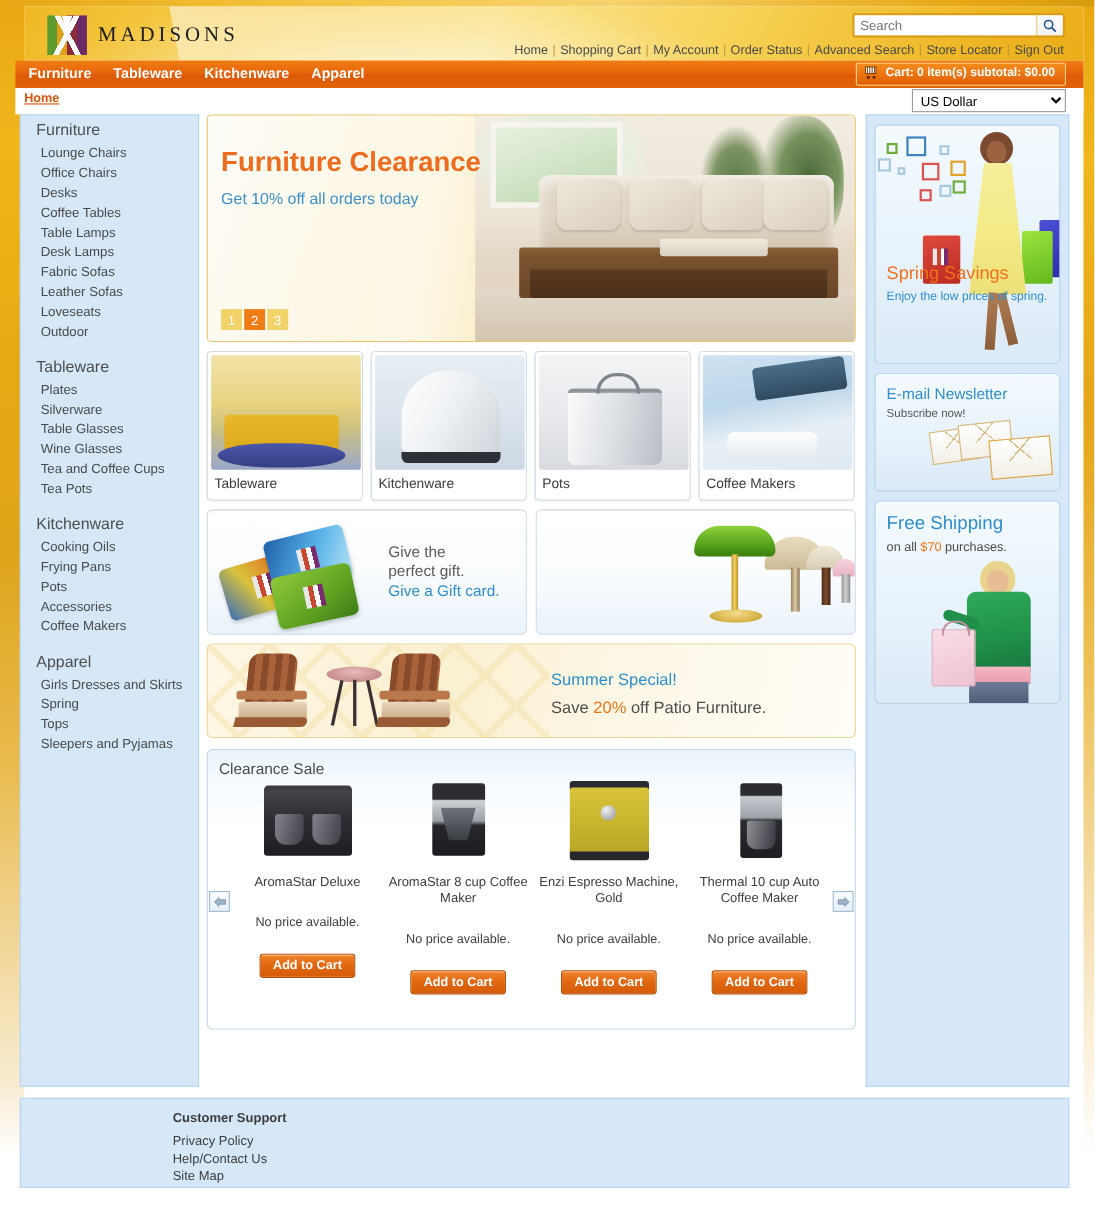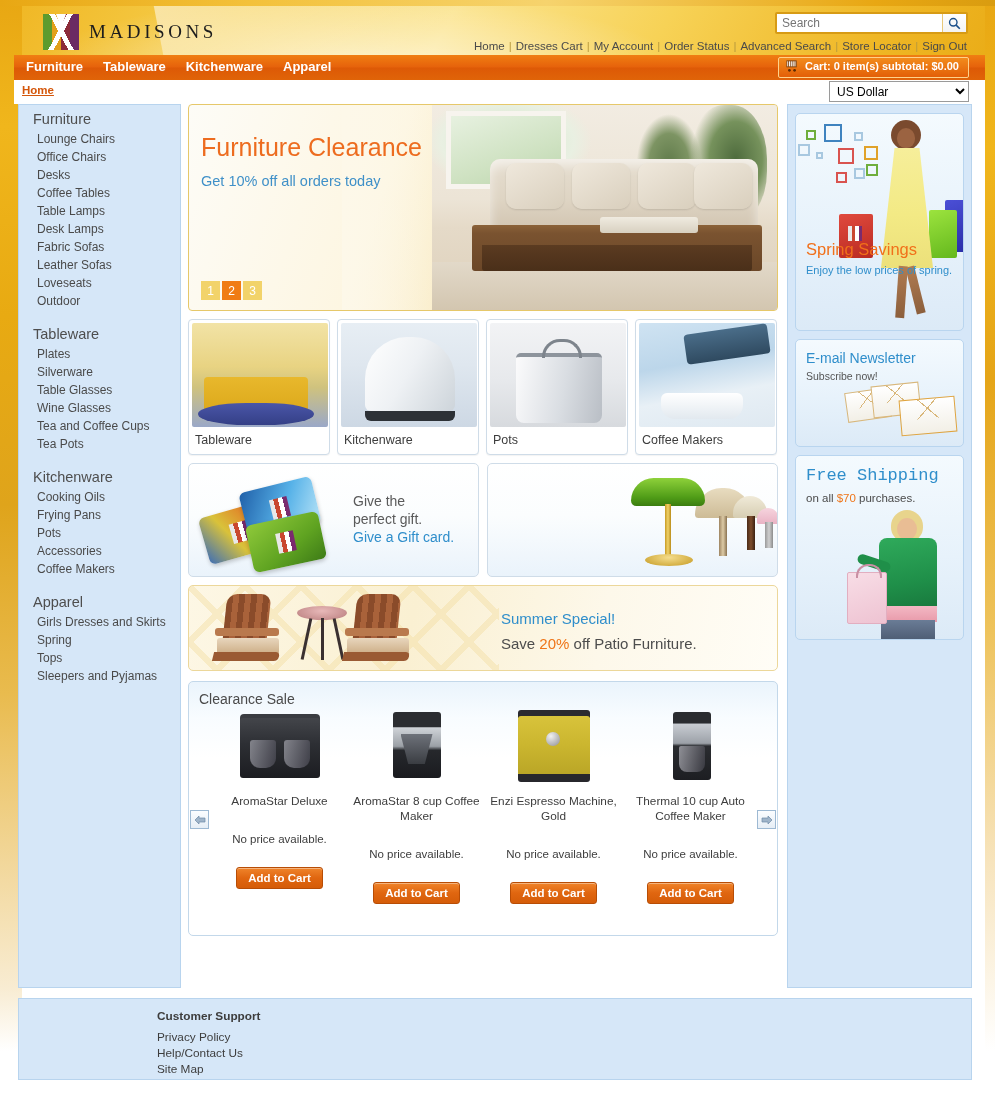--- a/index.html
+++ b/index.html
@@ -201,21 +201,21 @@
     position: absolute; left: 0; bottom: 0; width: 345px; height: 48px;
     background: linear-gradient(180deg,#e2d9c9,#d3c6b0);
   }
   .hero-fade {
     position: absolute; right: 345px; top: 0; width: 90px; height: 205px;
     background: linear-gradient(90deg, rgba(253,248,233,1), rgba(253,248,233,0));
     z-index: 2;
   }
   #hero-title {
     position: absolute; left: 12px; top: 28px; z-index: 3;
-    font-size: 25px; color: #ed6c1f; font-weight: normal;
+    font-size: 25px; color: #ed6c1f; font-weight: bold;
   }
   #hero-sub {
     position: absolute; left: 12px; top: 68px; z-index: 3;
     font-size: 14.5px; color: #3f90c8;
   }
   #hero-dots { position: absolute; left: 12px; bottom: 10px; display: flex; gap: 2px; z-index: 3; }
   .hdot {
     width: 19px; height: 19px; display: flex; align-items: center; justify-content: center;
     background: #f2d36a; color: #ffffff; font-size: 12px; cursor: pointer;
   }
@@ -468,21 +468,21 @@
   .env { position: absolute; background: linear-gradient(180deg,#ffffff,#f2efe6);
          border: 1px solid #d9b77a; }
   .env:after { content:""; position:absolute; left:0; top:0; width:100%; height:100%;
     background: linear-gradient(135deg, transparent 48%, #d9b77a 48%, #d9b77a 50%, transparent 50%),
                 linear-gradient(-135deg, transparent 48%, #d9b77a 48%, #d9b77a 50%, transparent 50%);
     background-size: 100% 58%; background-repeat: no-repeat; }
   .env1 { left: 50px; top: 50px; width: 44px; height: 30px; transform: rotate(-8deg); }
   .env2 { left: 76px; top: 44px; width: 48px; height: 32px; transform: rotate(-6deg); }
   .env3 { left: 104px; top: 58px; width: 56px; height: 36px; transform: rotate(-5deg);
           border-color: #e0a43e; }
-  .ship-title { position: absolute; left: 10px; top: 10px; font-size: 17px; color: #2f8ecb; font-family: Liberation Mono, monospace; }
+  .ship-title { position: absolute; left: 10px; top: 10px; font-size: 17px; color: #2f8ecb; }
   .ship-sub { position: absolute; left: 10px; top: 36px; font-size: 11.5px; color: #4a4a4a; }
   .ship-sub b { color: #ef7518; font-weight: normal; }
   .lady2 { position: absolute; right: 0px; top: 54px; width: 110px; height: 130px; }
   .lady2 .head { position: absolute; left: 38px; top: 0; width: 32px; height: 32px;
     background: #e8d48c; border-radius: 50% 50% 45% 45%; }
   .lady2 .face { position: absolute; left: 44px; top: 8px; width: 20px; height: 22px;
     background: #e9bd94; border-radius: 50%; }
   .lady2 .body { position: absolute; left: 26px; top: 28px; width: 58px; height: 76px;
     background: linear-gradient(170deg,#2faa5b 0%, #1f8f49 58%, #17743b 100%);
     border-radius: 8px 8px 4px 4px; }
@@ -529,21 +529,21 @@
       <input id="search-input" type="text" placeholder="Search" style="">
       <button id="search-btn">
         <svg width="13" height="13" viewBox="0 0 16 16">
           <circle cx="6.5" cy="6.5" r="4.6" fill="none" stroke="#1b4f8a" stroke-width="1.7"></circle>
           <line x1="10" y1="10" x2="14.5" y2="14.5" stroke="#1b4f8a" stroke-width="2"></line>
         </svg>
       </button>
     </div>
 
     <div id="top-links">
-      <a href="#">Home</a><span class="sep">|</span><a href="#">Dresses Cart</a><span class="sep">|</span><a href="#">My Account</a><span class="sep">|</span><a href="#">Order Status</a><span class="sep">|</span><a href="#">Advanced Search</a><span class="sep">|</span><a href="#">Store Locator</a><span class="sep">|</span><a href="#">Sign Out</a>
+      <a href="#">Home</a><span class="sep">|</span><a href="#">Shopping Cart</a><span class="sep">|</span><a href="#">My Account</a><span class="sep">|</span><a href="#">Order Status</a><span class="sep">|</span><a href="#">Advanced Search</a><span class="sep">|</span><a href="#">Store Locator</a><span class="sep">|</span><a href="#">Sign Out</a>
     </div>
   </div>
 
   <div id="navbar">
     <div id="nav-items">
       <a href="#">Furniture</a>
       <a href="#">Tableware</a>
       <a href="#">Kitchenware</a>
       <a href="#">Apparel</a>
     </div>

